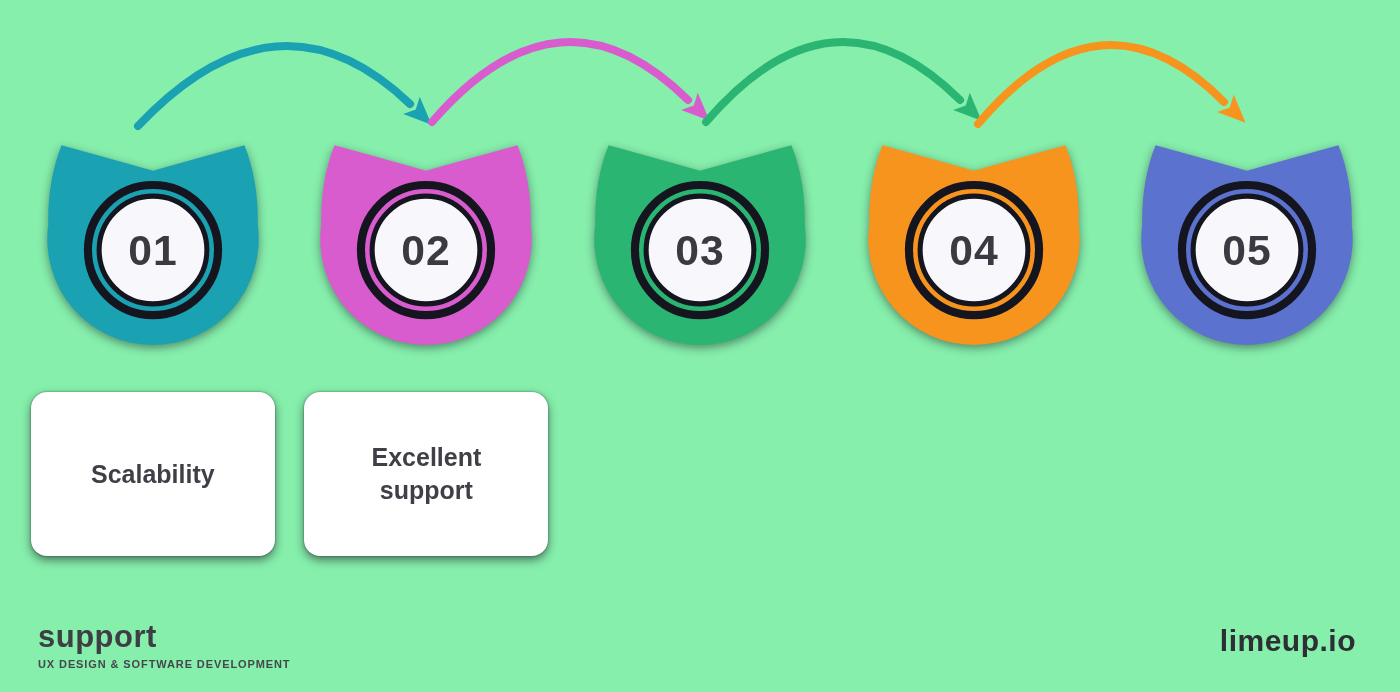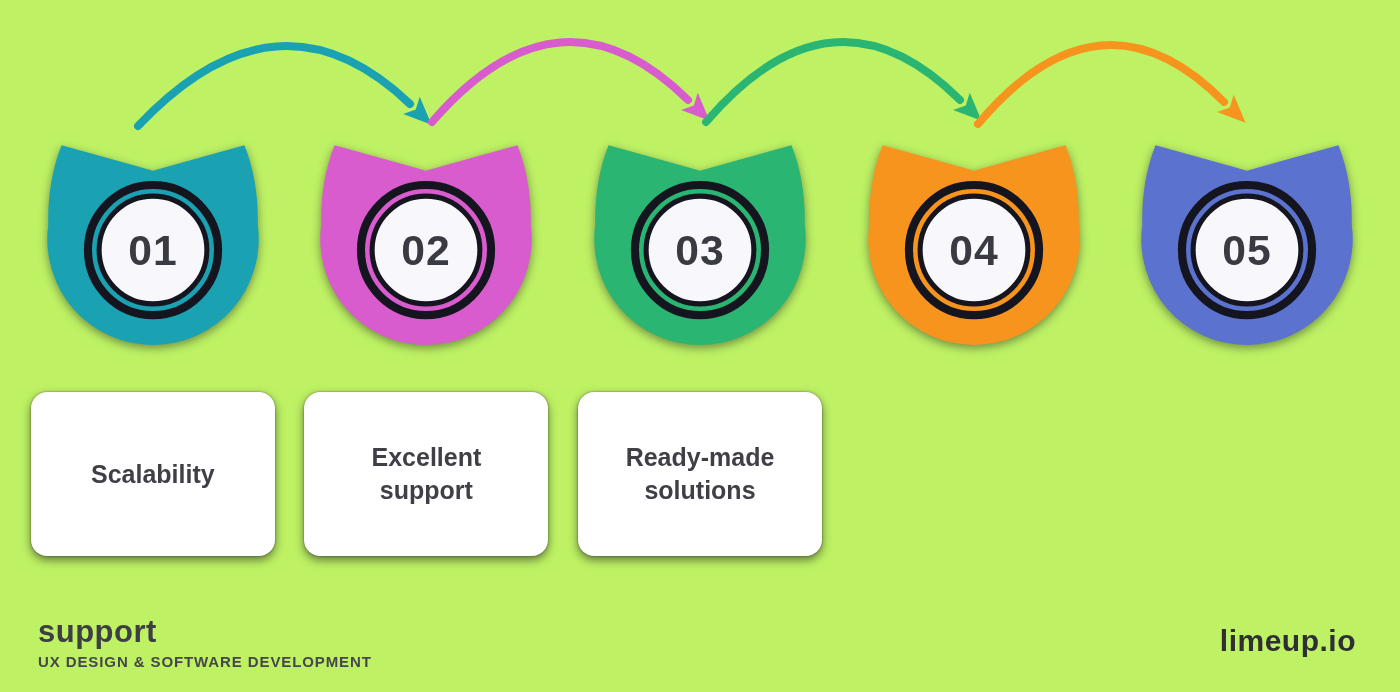--- a/index.html
+++ b/index.html
@@ -2,21 +2,21 @@
 <html><head>
 <meta charset="utf-8">
 <style>
   * { margin: 0; padding: 0; box-sizing: border-box; }
   html, body { background: #ffffff; }
   body { font-family: "Liberation Sans", sans-serif; }
   .canvas {
     position: relative;
     width: 1400px;
     height: 692px;
-    background: #bef264;
+    background: #86efac;
     overflow: hidden;
   }
   .arrows-svg {
     position: absolute;
     top: 0; left: 0;
     width: 1400px; height: 150px;
     overflow: visible;
   }
   .arrows-svg path.arc {
     fill: none;
@@ -69,21 +69,21 @@
   }
   .brand-word {
     font-size: 31px;
     font-weight: bold;
     color: #3e3e45;
     letter-spacing: 0.5px;
     line-height: 1.05;
   }
   .brand-tagline {
     margin-top: 4px;
-    font-size: 15px;
+    font-size: 11px;
     font-weight: bold;
     color: #46464d;
     letter-spacing: 0.9px;
     text-transform: uppercase;
   }
   .footer-right {
     position: absolute;
     right: 44px; bottom: 34px;
     font-size: 30px;
     font-weight: bold;
@@ -162,25 +162,20 @@
     <div class="col">
       <div class="card">
         <div class="label">Scalability</div>
       </div>
     </div>
     <div class="col">
       <div class="card">
         <div class="label">Excellent support</div>
       </div>
     </div>
-    <div class="col">
-      <div class="card">
-        <div class="label">Ready-made solutions</div>
-      </div>
-    </div>
   </div>
 
   <div class="footer-left">
     <div class="brand-word">support</div>
     <div class="brand-tagline">UX design &amp; software development</div>
   </div>
   <div class="footer-right">limeup.io</div>
 
 </div>
 

